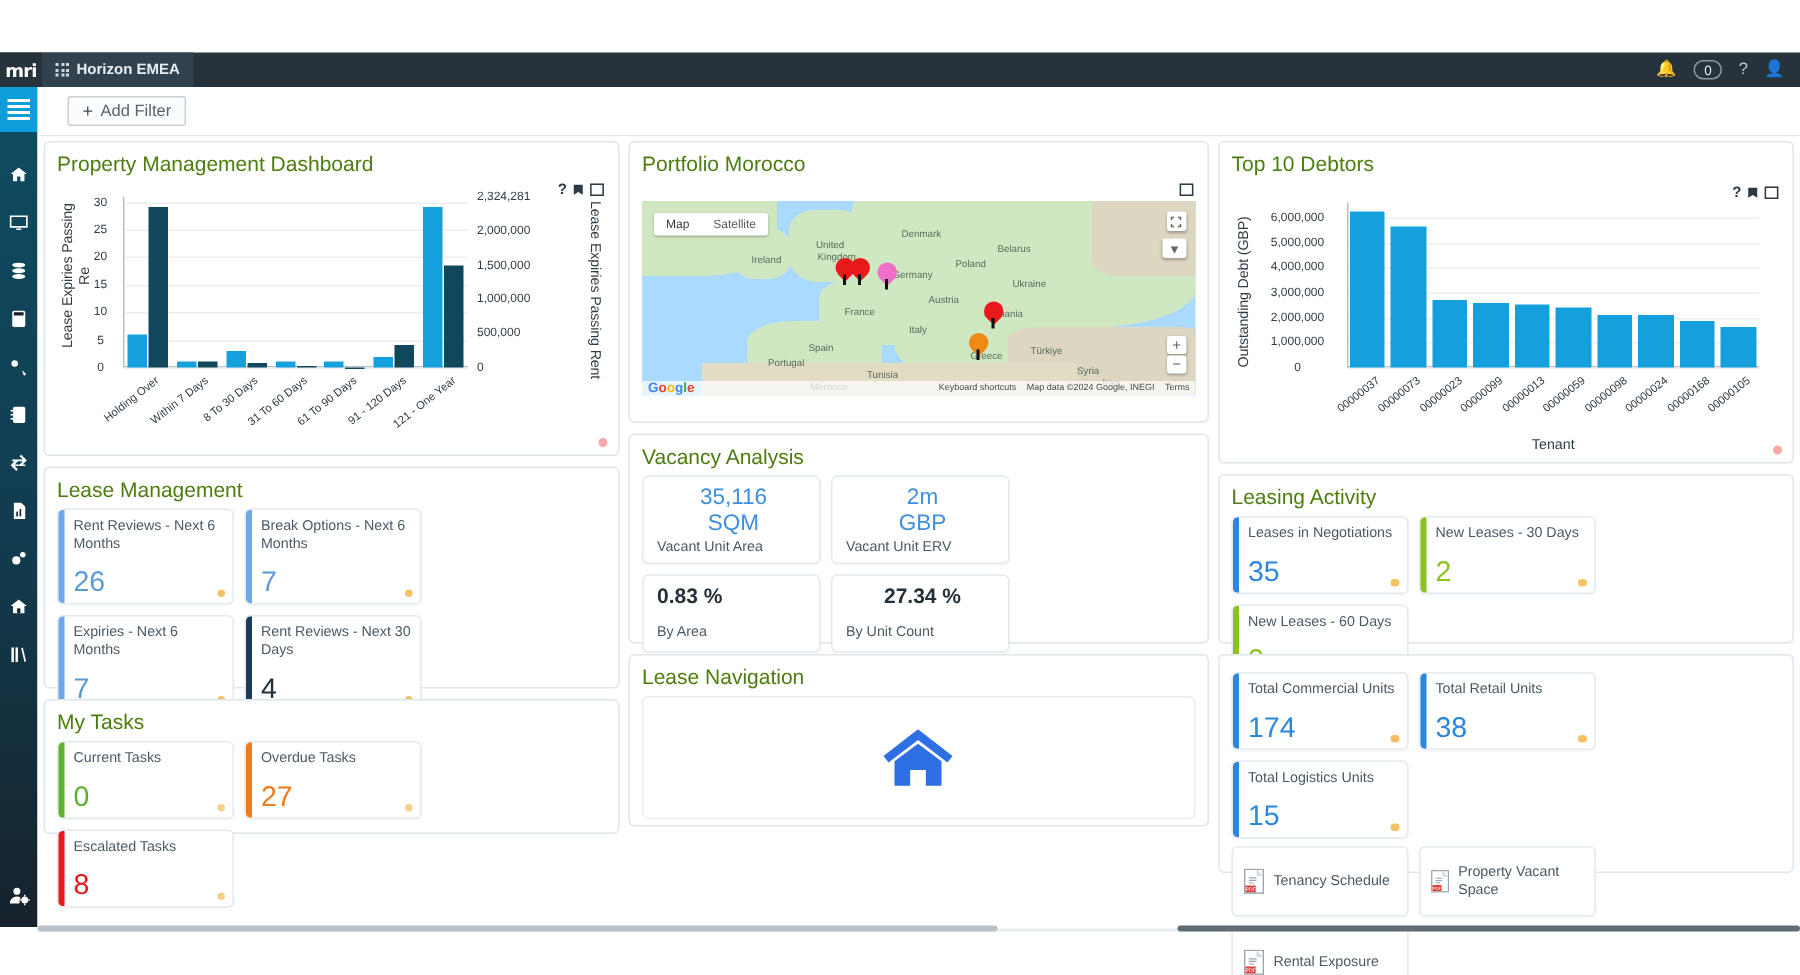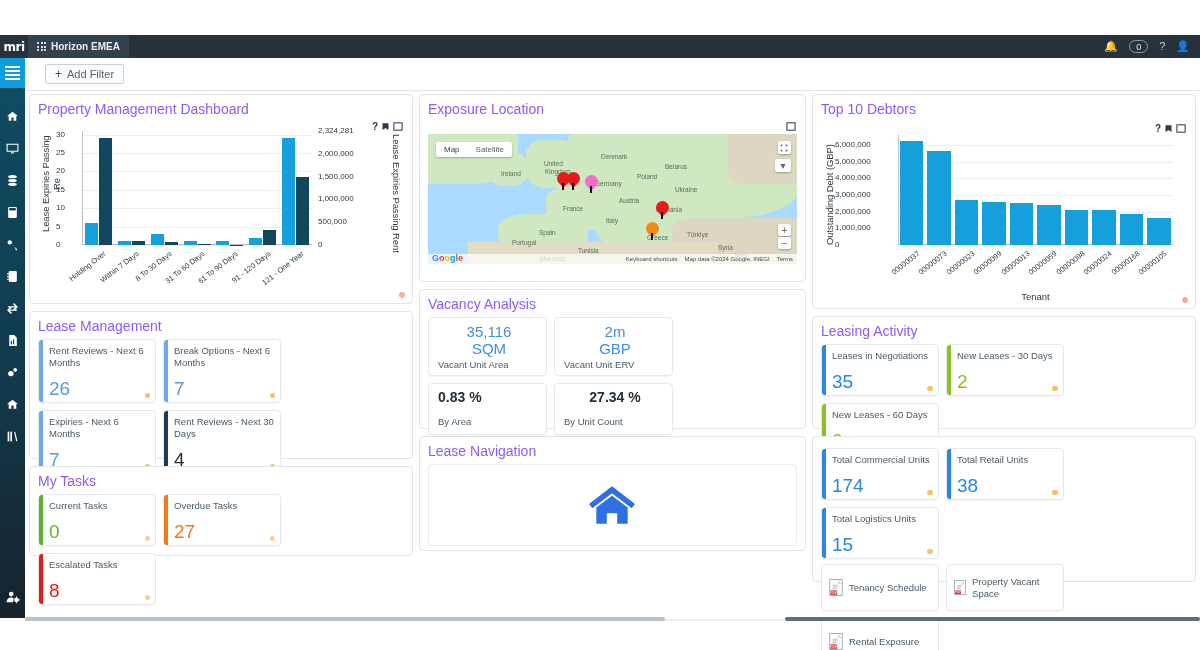--- a/index.html
+++ b/index.html
@@ -86,21 +86,21 @@
   .col { display: flex; flex-direction: column; gap: 7px; }
   .col-a { width: 386px; }
   .col-b { width: 389px; }
   .col-c { width: 386px; }
 
   .panel {
     border: 1px solid #dfe5e9; border-radius: 4px; background: #ffffff;
     position: relative; padding: 6px 8px 8px 8px;
   }
   .panel-title {
-    color: #8b5cf6; font-size: 14px; font-weight: 400; margin-bottom: 2px;
+    color: #4d7c0f; font-size: 14px; font-weight: 400; margin-bottom: 2px;
     font-family: "Liberation Sans", sans-serif;
   }
   .panel-tools {
     position: absolute; right: 9px; display: flex; align-items: center; gap: 3px;
   }
   .ptool { cursor: pointer; line-height: 1; color: #2b3a45; }
   .ptool.q { font-size: 10px; font-weight: 700; }
   .corner-dot {
     position: absolute; right: 7px; bottom: 5px; width: 6px; height: 6px;
     border-radius: 50%; background: #f7a8a8;
@@ -108,21 +108,21 @@
 
   
   .chart-wrap { position: relative; height: 176px; margin-top: 8px; }
   .axis-title {
     position: absolute; font-size: 9.5px; color: #2f3b44;
     writing-mode: vertical-rl; transform: rotate(180deg);
     text-align: center; letter-spacing: -0.1px;
   }
   .axis-title.right { writing-mode: vertical-rl; transform: rotate(0deg); }
   .ytick {
-    position: absolute; font-size: 8px; color: #2f3b44; text-align: left;
+    position: absolute; font-size: 8px; color: #2f3b44; text-align: center;
     white-space: nowrap;
   }
   .ytick.r { text-align: left; }
   .plot {
     position: absolute; border-left: 1px solid #b9c2c8; border-bottom: 1px solid #b9c2c8;
   }
   .gridline { position: absolute; left: 0; right: 0; height: 1px; background: #eceff1; }
   .bar { position: absolute; bottom: 0; }
   .bar.light { background: #15a0dd; }
   .bar.dark { background: #11475c; }
@@ -499,21 +499,21 @@
               <div class="t-value" style="color: rgb(232, 25, 27);">8</div>
               <div class="t-dot" style="background: rgb(245, 208, 138);"></div>
             </div>
           </div>
       </div>
     </div>
 
     <div class="col col-b">
 
       <div class="panel" style="height:188px">
-        <div class="panel-title">Exposure Location</div>
+        <div class="panel-title">Portfolio Morocco</div>
         <div class="panel-tools" style="top:26px">
           <span class="ptool">
             <svg width="10" height="9" viewBox="0 0 24 22" fill="none" stroke="#2b3a45" stroke-width="2.5">
                 <rect x="2" y="2" width="20" height="18"></rect>
               </svg>
           </span>
         </div>
 
         <div class="map-box" style="margin-top:17px">
 

